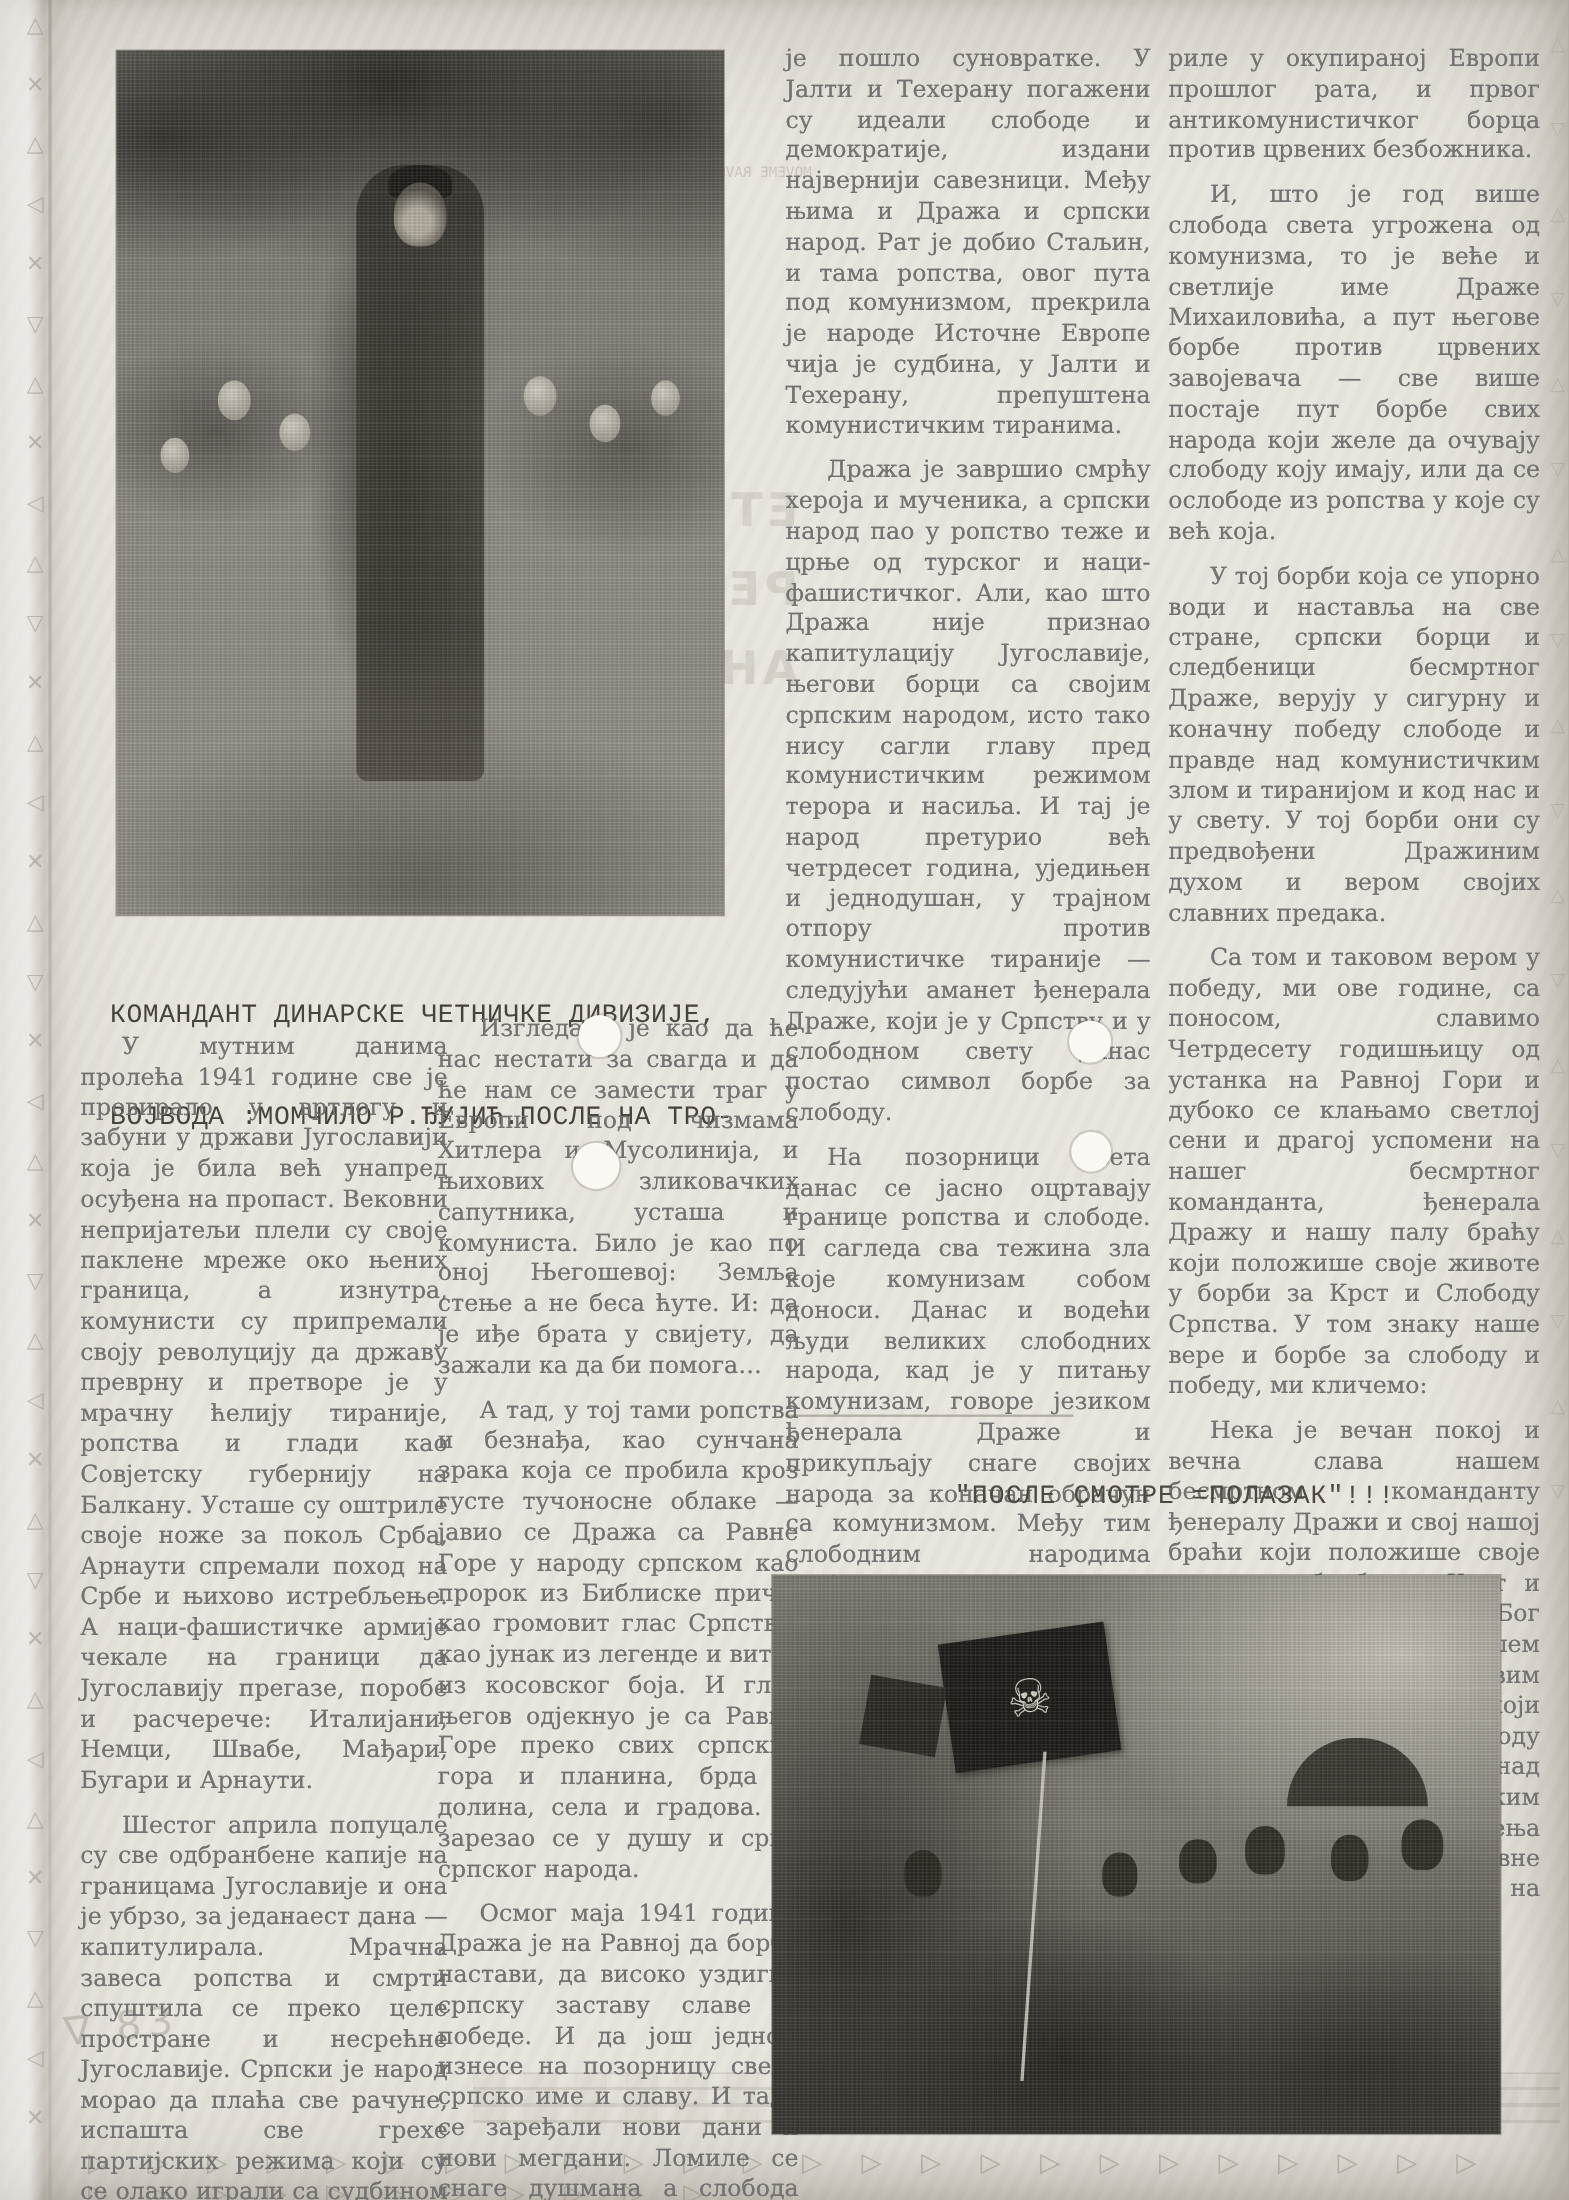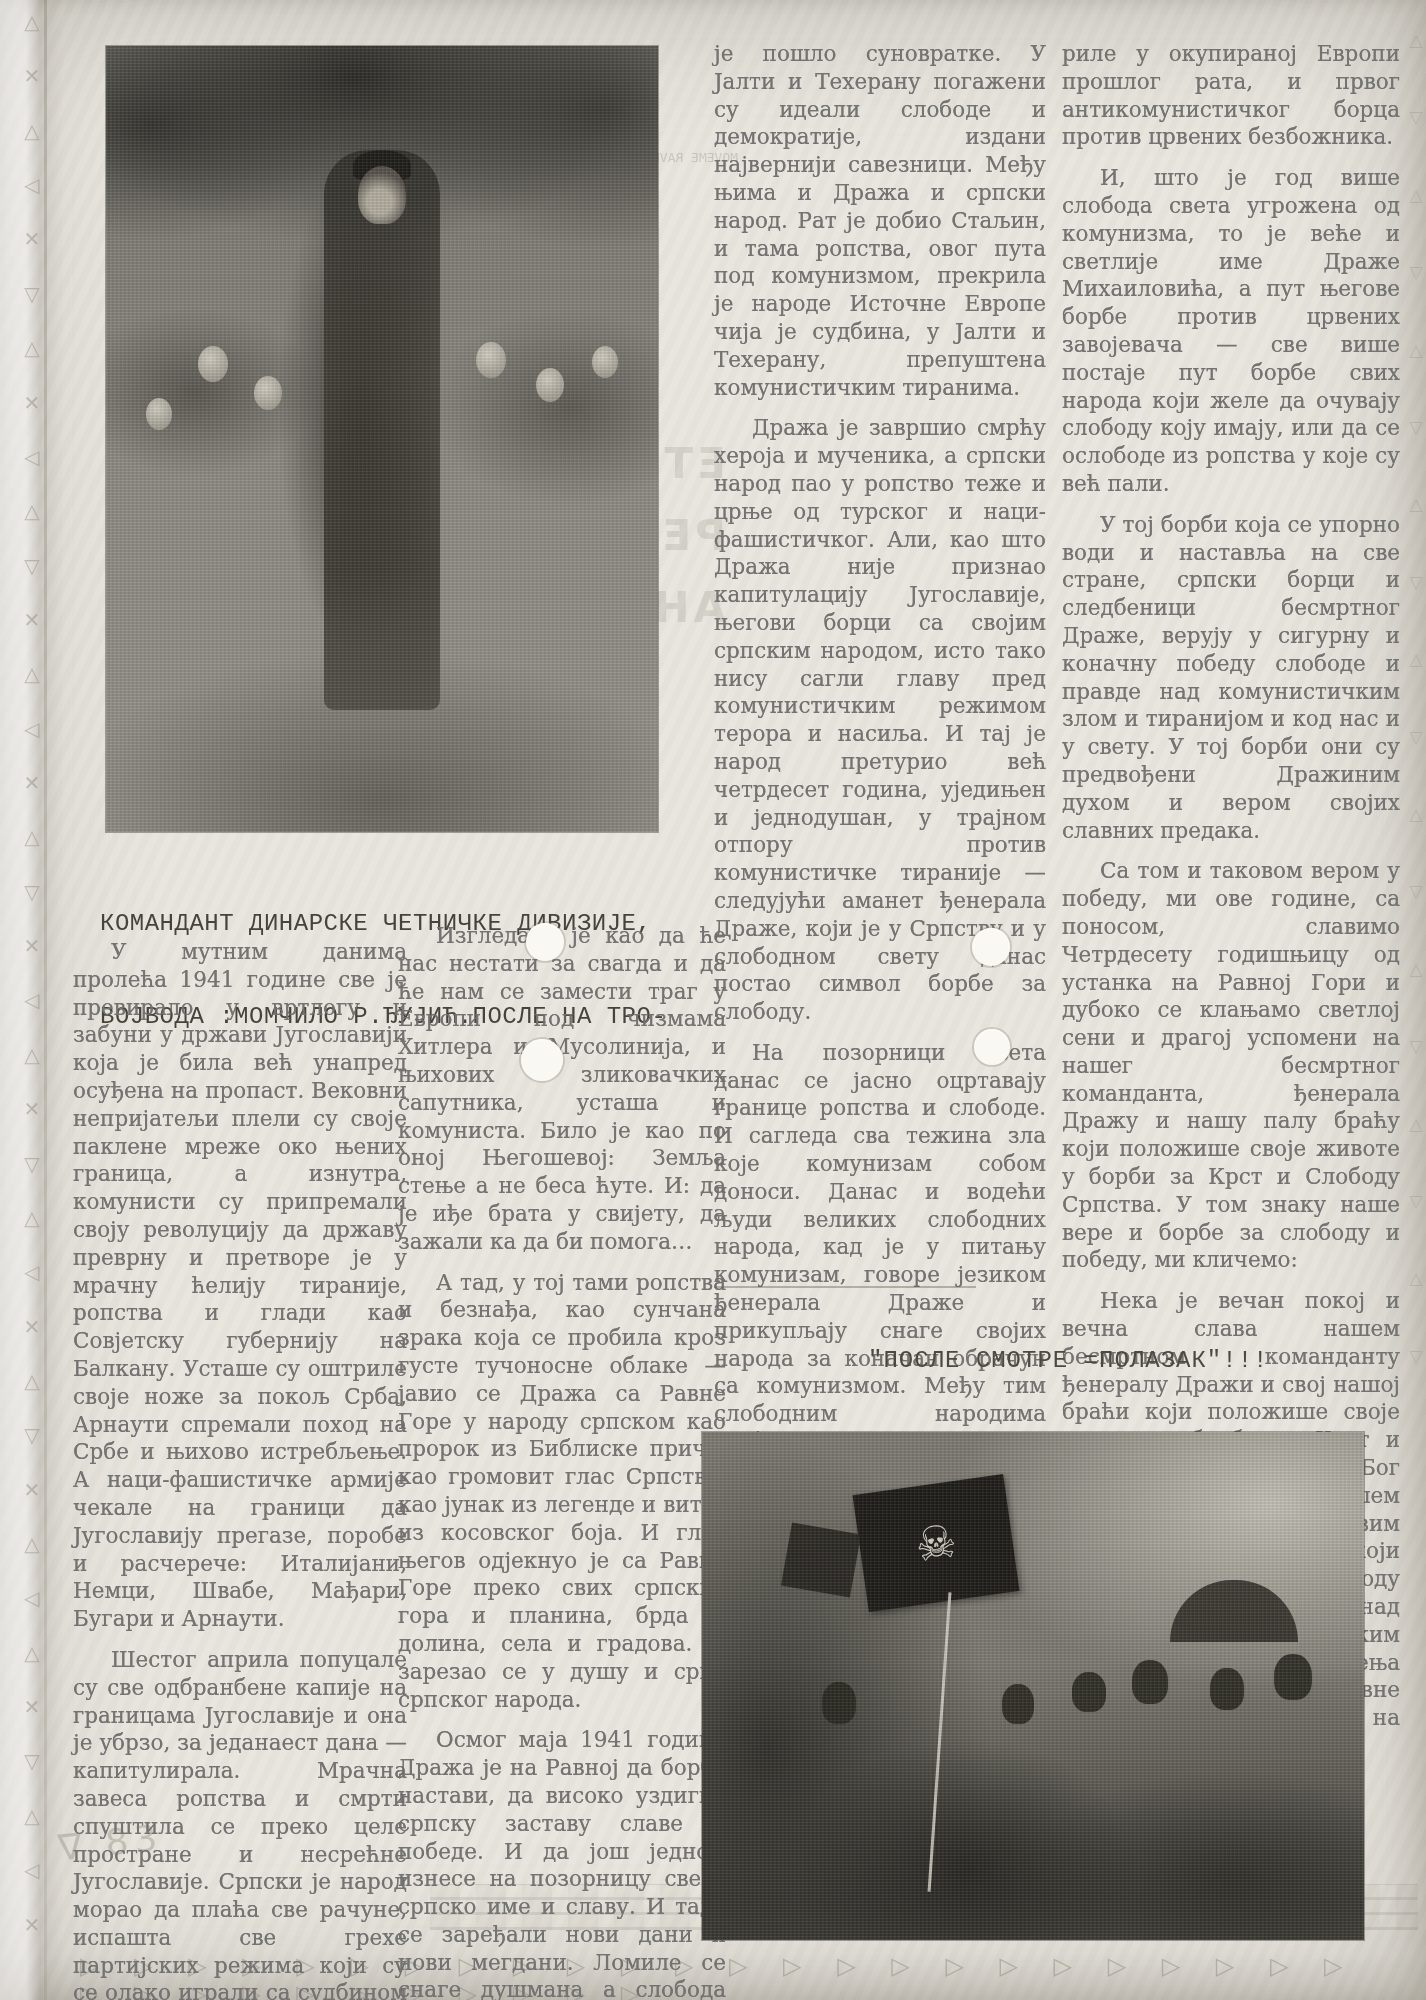--- a/index.html
+++ b/index.html
@@ -145,21 +145,21 @@
 
   <div class="col col3">
     <p class="cont">је пошло суновратке. У Јалти и Техерану погажени су идеали слободе и демократије, издани највернији савезници. Међу њима и Дража и српски народ. Рат је добио Стаљин, и тама ропства, овог пута под комунизмом, прекрила је народе Источне Европе чија је судбина, у Јалти и Техерану, препуштена комунистичким тиранима.</p>
     <p>Дража је завршио смрћу хероја и мученика, а српски народ пао у ропство теже и црње од турског и наци-фашистичког. Али, као што Дража није признао капитулацију Југославије, његови борци са својим српским народом, исто тако нису сагли главу пред комунистичким режимом терора и насиља. И тај је народ претурио већ четрдесет година, уједињен и једнодушан, у трајном отпору против комунистичке тираније — следујући аманет ђенерала Драже, који је у Српству и у слободном свету данас постао символ борбе за слободу.</p>
     <p>На позорници света данас се јасно оцртавају границе ропства и слободе. И сагледа сва тежина зла које комунизам собом доноси. Данас и водећи људи великих слободних народа, кад је у питању комунизам, говоре језиком ђенерала Драже и прикупљају снаге својих народа за коначан обрачун са комунизмом. Међу тим слободним народима најбољи нам пример сведочи Америка са њеним одважним, одлучним и мудрим Председником. А иза гвоздене завесе, херојски пољски народ, наша браћа Пољаци које неће ни Совјетски тенкови сломити у борби за слободу.</p>
     <p>Пред олују нових светских обрачуна са комунизмом, данас је у свету све већи и светлији лик ђенерала Драже, првог борца са Равне Горе, предводника Трећег Српског Устанка, првог вође ге-</p>
   </div>
 
   <div class="col col4">
     <p class="cont">риле у окупираној Европи прошлог рата, и првог антикомунистичког борца против црвених безбожника.</p>
-    <p>И, што је год више слобода света угрожена од комунизма, то је веће и светлије име Драже Михаиловића, а пут његове борбе против црвених завојевача — све више постаје пут борбе свих народа који желе да очувају слободу коју имају, или да се ослободе из ропства у које су већ пали.</p>
+    <p>И, што је год више слобода света угрожена од комунизма, то је веће и светлије име Драже Михаиловића, а пут његове борбе против црвених завојевача — све више постаје пут борбе свих народа који желе да очувају слободу коју имају, или да се ослободе из ропства у које су већ која.</p>
     <p>У тој борби која се упорно води и наставља на све стране, српски борци и следбеници бесмртног Драже, верују у сигурну и коначну победу слободе и правде над комунистичким злом и тиранијом и код нас и у свету. У тој борби они су предвођени Дражиним духом и вером својих славних предака.</p>
     <p>Са том и таковом вером у победу, ми ове године, са поносом, славимо Четрдесету годишњицу од устанка на Равној Гори и дубоко се клањамо светлој сени и драгој успомени на нашег бесмртног команданта, ђенерала Дражу и нашу палу браћу који положише своје животе у борби за Крст и Слободу Српства. У том знаку наше вере и борбе за слободу и победу, ми кличемо:</p>
     <p>Нека је вечан покој и вечна слава нашем бесмртном команданту ђенералу Дражи и свој нашој браћи који положише своје животе у борби за Крст и Слободу Српства! И нека Бог даде слоге и снаге нашем српском роду и свим српским борцима који настављају борбу за слободу — до коначне победе над свим злима и свим српским душманима, до уједињења свега Српства и поновне успоставе српске државе на Балкану.</p>
   </div>
 
   <div class="underline-mark"></div>
 
   <div class="headline">
     <div class="hl2">"ПОСЛЕ СМОТРЕ =ПОЛАЗАК"!!!</div>
   </div>

